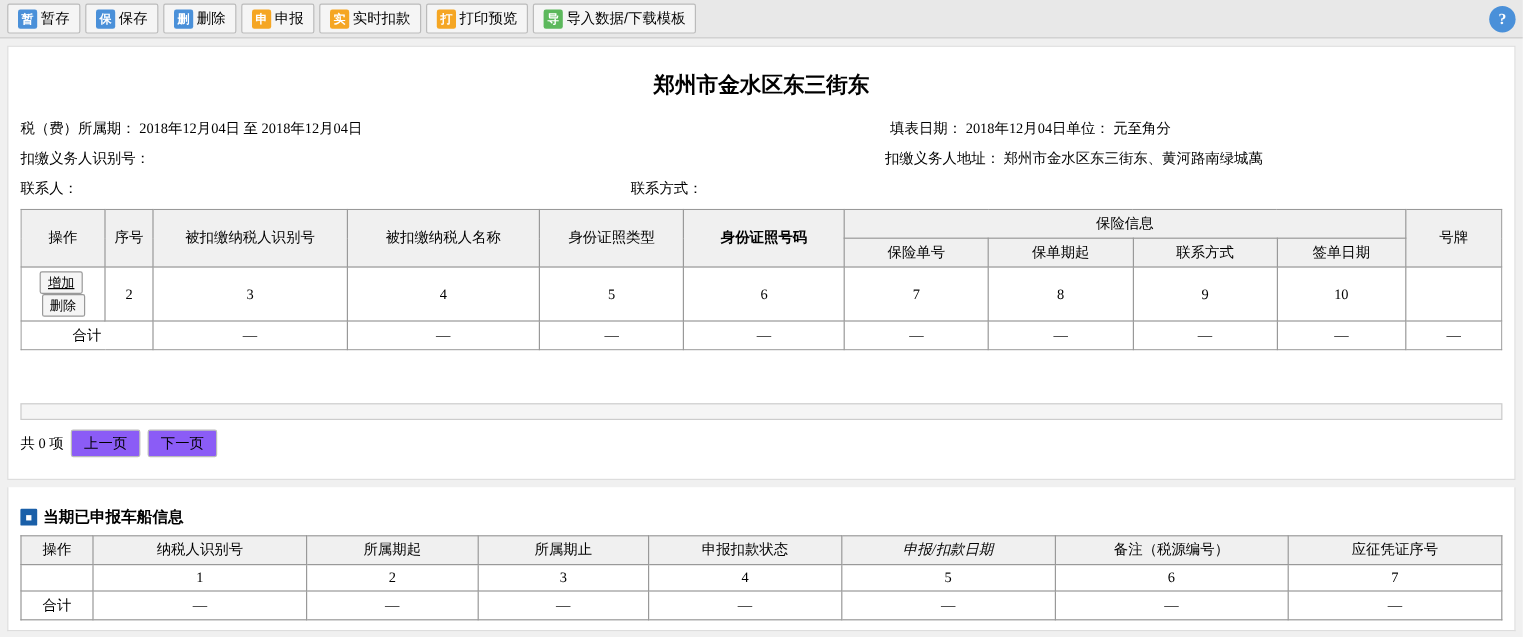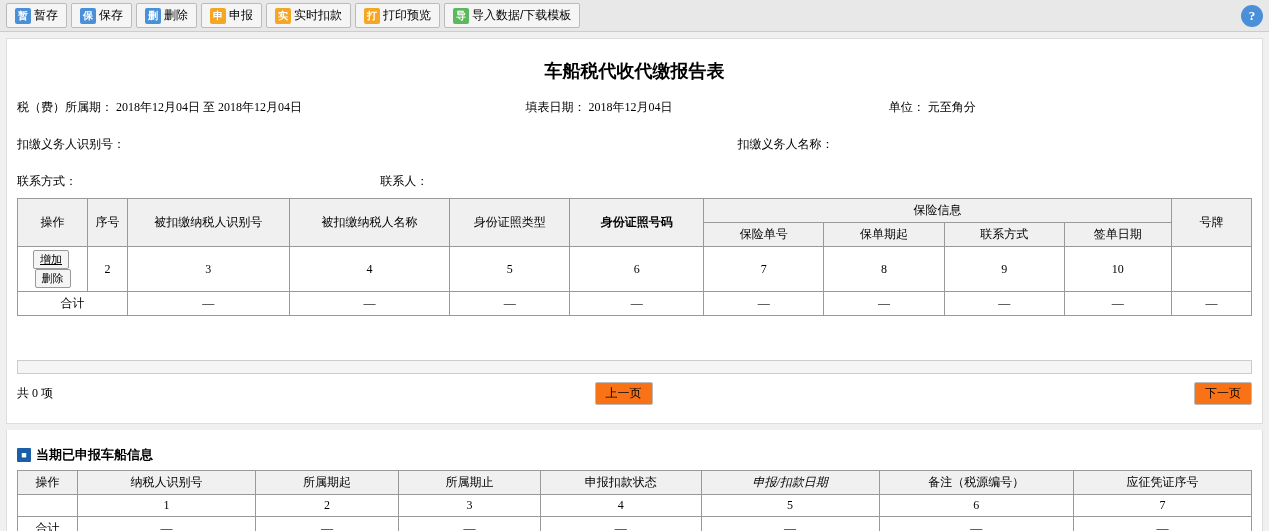--- a/index.html
+++ b/index.html
@@ -82,31 +82,31 @@
       background: #f5f5f5;
       cursor: pointer;
       font-size: 11px;
       border-radius: 2px;
     }
     .btn-add { margin-right: 3px; text-decoration: underline; }
 
     
     .pagination-row {
       display: flex;
-      justify-content: space-between;
+      justify-content: flex-start;
       align-items: center;
       gap: 6px;
       margin-top: 8px;
       margin-bottom: 8px;
       font-size: 12px;
     }
     .page-btn {
       padding: 2px 10px;
       border: 1px solid #bbb;
-      background: #f97316;
+      background: #8b5cf6;
       cursor: pointer;
       font-size: 12px;
       border-radius: 2px;
       font-family: Liberation Serif, serif;
     }
 
     
     .scroll-container {
       overflow-x: auto;
       margin-bottom: 4px;
@@ -165,54 +165,54 @@
     <span>打印预览</span>
   </button>
   <button class="toolbar-btn">
     <span class="toolbar-icon icon-green">导</span>
     <span>导入数据/下载模板</span>
   </button>
   <div class="help-btn">?</div>
 </div>
 
 <div id="main">
-  <div class="report-title">车船税代收代缴报告表</div>
-
-  <div style="display: flex; flex-direction: column; gap: 20px; margin-bottom: 8px; font-size: 12px;">
+  <div class="report-title">郑州市金水区东三街东</div>
+
+  <div style="display: flex; flex-direction: column; gap: 8px; margin-bottom: 8px; font-size: 12px;">
     <div style="display: flex; gap: 0;">
       <div style="flex: 1.4;">
         <span>税（费）所属期：</span>
         <span>2018年12月04日 至 2018年12月04日</span>
       </div>
-      <div style="flex: 1;">
+      <div style="flex: 1; text-align: right;">
         <span>填表日期：</span>
         <span>2018年12月04日</span>
       </div>
       <div style="flex: 1;">
         <span>单位：</span>
         <span>元至角分</span>
       </div>
     </div>
     <div style="display: flex; gap: 0;">
       <div style="flex: 1.4;">
         <span>扣缴义务人识别号：</span>
         <span></span>
       </div>
       <div style="flex: 1;">
-        <span>扣缴义务人名称：</span>
-        <span></span>
+        <span>扣缴义务人地址：</span>
+        <span>郑州市金水区东三街东、黄河路南绿城萬</span>
       </div>
     </div>
     <div style="display: flex; gap: 0;">
+      <div style="flex: 1.4;">
+        <span>联系人：</span>
+        <span></span>
+      </div>
       <div style="flex: 1;">
         <span>联系方式：</span>
-        <span></span>
-      </div>
-      <div style="flex: 1.4;">
-        <span>联系人：</span>
         <span></span>
       </div>
       <div style="flex: 1;"></div>
     </div>
   </div>
 
   <div class="scroll-container">
     <table>
       <thead>
         <tr>

